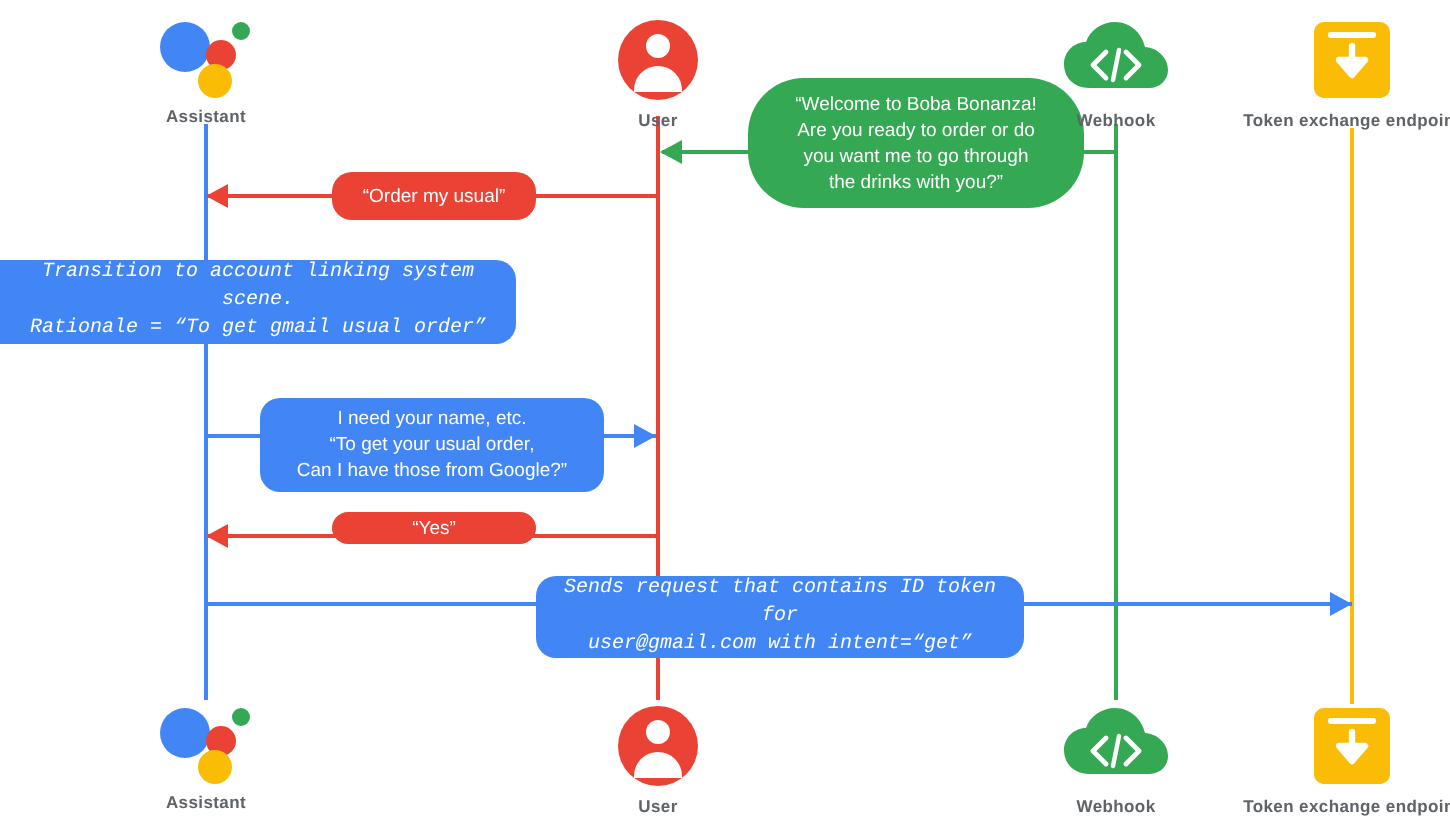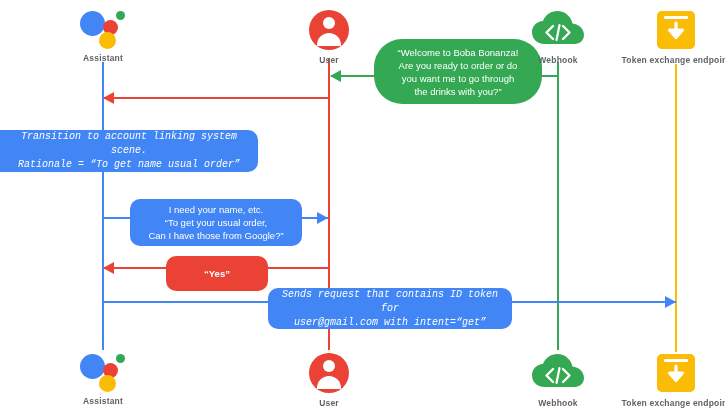--- a/index.html
+++ b/index.html
@@ -156,37 +156,40 @@
 
   <div class="msg msg-green" style="left:374px; top:39px; width:168px; height:65px;">
     <span>
       <span>“Welcome to Boba Bonanza!</span>
       <span>Are you ready to order or do</span>
       <span>you want me to go through</span>
       <span>the drinks with you?”</span>
     </span>
   </div>
 
+  <div class="msg msg-red" style="left:166px; top:86px; width:102px; height:24px;">
+    <span>“Order my usual”</span>
+  </div>
 
   <div class="msg msg-mono" style="left:0px; top:130px; width:258px; height:42px; border-radius:0 10px 10px 0;">
     <span>
       <span>Transition to account linking system scene.</span>
-      <span>Rationale = “To get name usual order”</span>
+      <span>Rationale = “To get gmail usual order”</span>
     </span>
   </div>
 
   <div class="msg msg-blue" style="left:130px; top:199px; width:172px; height:47px;">
     <span>
       <span>I need your name, etc.</span>
       <span>“To get your usual order,</span>
       <span>Can I have those from Google?”</span>
     </span>
   </div>
 
-  <div class="msg msg-red" style="left:166px; top:256px; width:102px; height:35px;font-weight:bold;">
+  <div class="msg msg-red" style="left:166px; top:256px; width:102px; height:16px;">
     <span>“Yes”</span>
   </div>
 
   <div class="msg msg-mono" style="left:268px; top:288px; width:244px; height:41px;">
     <span>
       <span>Sends request that contains ID token for</span>
       <span>user@gmail.com with intent=“get”</span>
     </span>
   </div>
 

